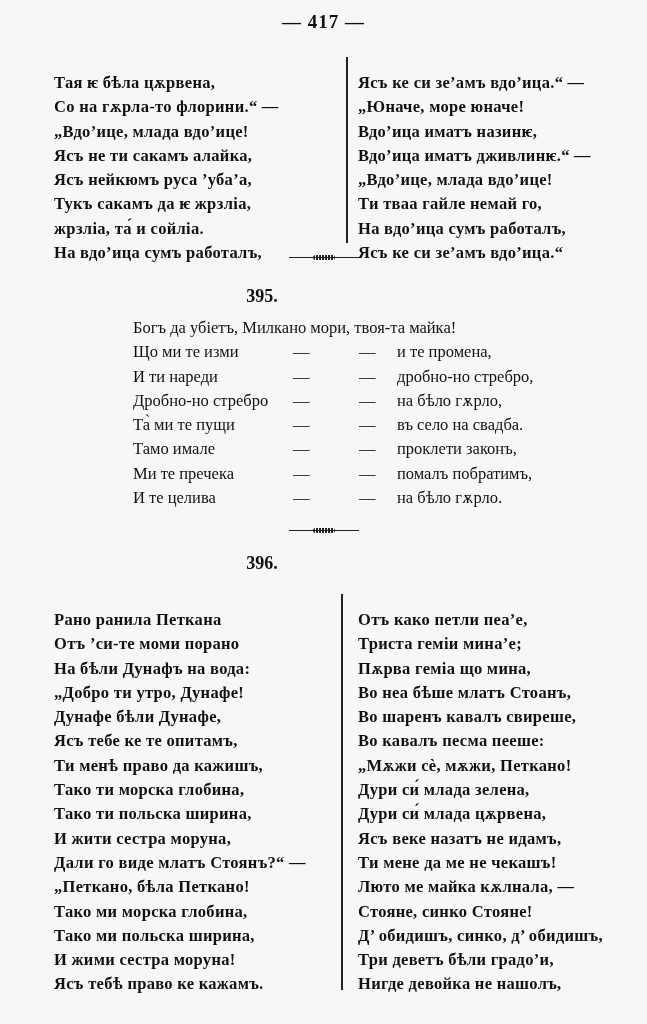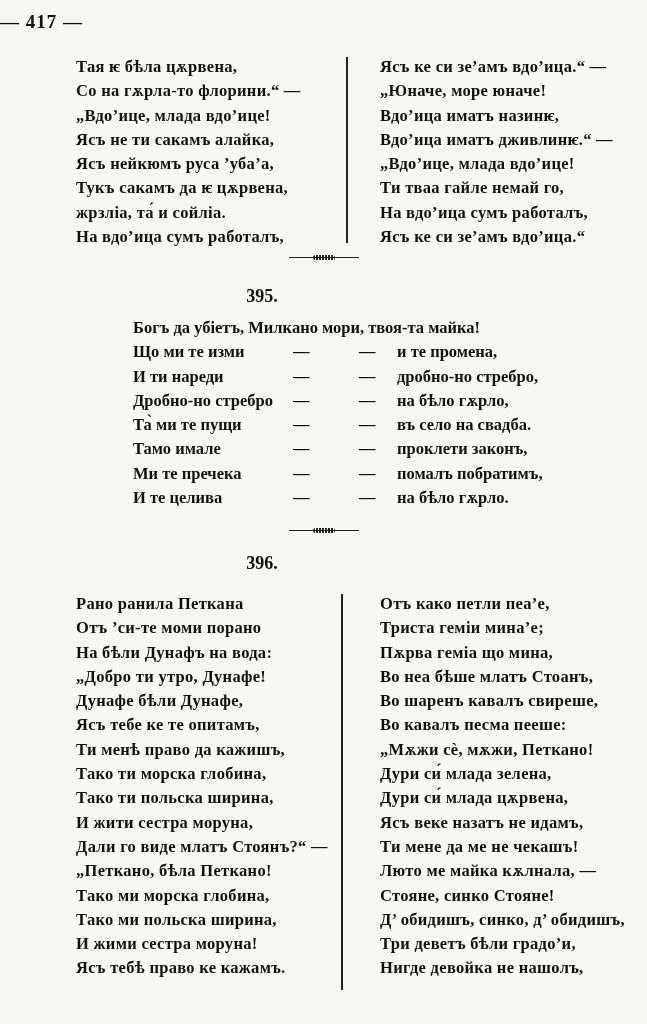--- a/index.html
+++ b/index.html
@@ -2,29 +2,29 @@
 <html><head>
 <meta charset="utf-8">
 <style>
   html, body { margin: 0; padding: 0; }
   body {
     width: 647px; height: 1024px; background: #f7f7f5; color: #111;
     font-family: "Liberation Serif", "DejaVu Serif", serif;
     position: relative; overflow: hidden;
   }
   .page-header {
-    position: absolute; top: 11px; left: 0; width: 647px; 
+    position: absolute; top: 11px; left: 0; width: 647px; text-align: center;
     font-size: 19px; font-weight: bold; letter-spacing: 1px;
   }
   .cols {
     position: absolute; left: 0; width: 647px;
   }
   .col {
-    position: absolute; top: 0; font-size: 16.5px; line-height: 24.3px;
-    font-weight: bold; white-space: nowrap; letter-spacing: 0.3px; margin-left: 22px;
+    position: absolute; top: 16px; font-size: 16.5px; line-height: 24.3px;
+    font-weight: bold; white-space: nowrap; letter-spacing: 0.3px;
   }
   .col.left { left: 54px; }
   .col.right { left: 358px; }
   .divider {
     position: absolute; width: 1.5px; background: #222;
   }
   .ornament {
     position: absolute; height: 6px; width: 70px; left: 50%; transform: translateX(-50%);
   }
   .ornament::before {
@@ -33,42 +33,42 @@
   .ornament::after {
     content: ""; position: absolute; left: 24px; right: 24px; top: 0px; height: 5px;
     background: repeating-linear-gradient(90deg, #222 0 1.5px, transparent 1.5px 3px);
     border-radius: 3px;
   }
   .song-number {
     position: absolute; left: 0; width: 524px; text-align: center;
     font-size: 18px; font-weight: bold;
   }
   .table395 {
-    position: absolute; left: 133px; top: 316px; font-size: 16.5px; line-height: 24.3px; font-weight: bold;
+    position: absolute; left: 133px; top: 316px; font-size: 16.5px; line-height: 24.3px; font-weight: normal;
   }
   .t-row { display: flex; white-space: nowrap; }
   .t-a { width: 160px; }
   .t-d1 { width: 66px; }
   .t-d2 { width: 38px; }
   .t-b { }
   .full-line { white-space: nowrap; }
 </style>
 </head>
 <body>
 
 <div class="page-header">— 417 —</div>
 
 <div class="cols" style="top:55px;">
   <div class="col left">
     <div class="full-line">Тая ѥ бѣла цѫрвена,</div>
     <div class="full-line">Со на гѫрла-то флорини.“ —</div>
     <div class="full-line">„Вдо’ице, млада вдо’ице!</div>
     <div class="full-line">Ясъ не ти сакамъ алайка,</div>
     <div class="full-line">Ясъ нейкюмъ руса ’уба’а,</div>
-    <div class="full-line">Тукъ сакамъ да ѥ цѫрвена,</div>
+    <div class="full-line">Тукъ сакамъ да ѥ жрзлiа,</div>
     <div class="full-line">жрзлiа, та́ и сойлiа.</div>
     <div class="full-line">На вдо’ица сумъ работалъ,</div>
   </div>
   <div class="col right">
     <div class="full-line">Ясъ ке си зе’амъ вдо’ица.“ —</div>
     <div class="full-line">„Юначе, море юначе!</div>
     <div class="full-line">Вдо’ица иматъ назинѥ,</div>
     <div class="full-line">Вдо’ица иматъ дживлинѥ.“ —</div>
     <div class="full-line">„Вдо’ице, млада вдо’ице!</div>
     <div class="full-line">Ти тваа гайле немай го,</div>

